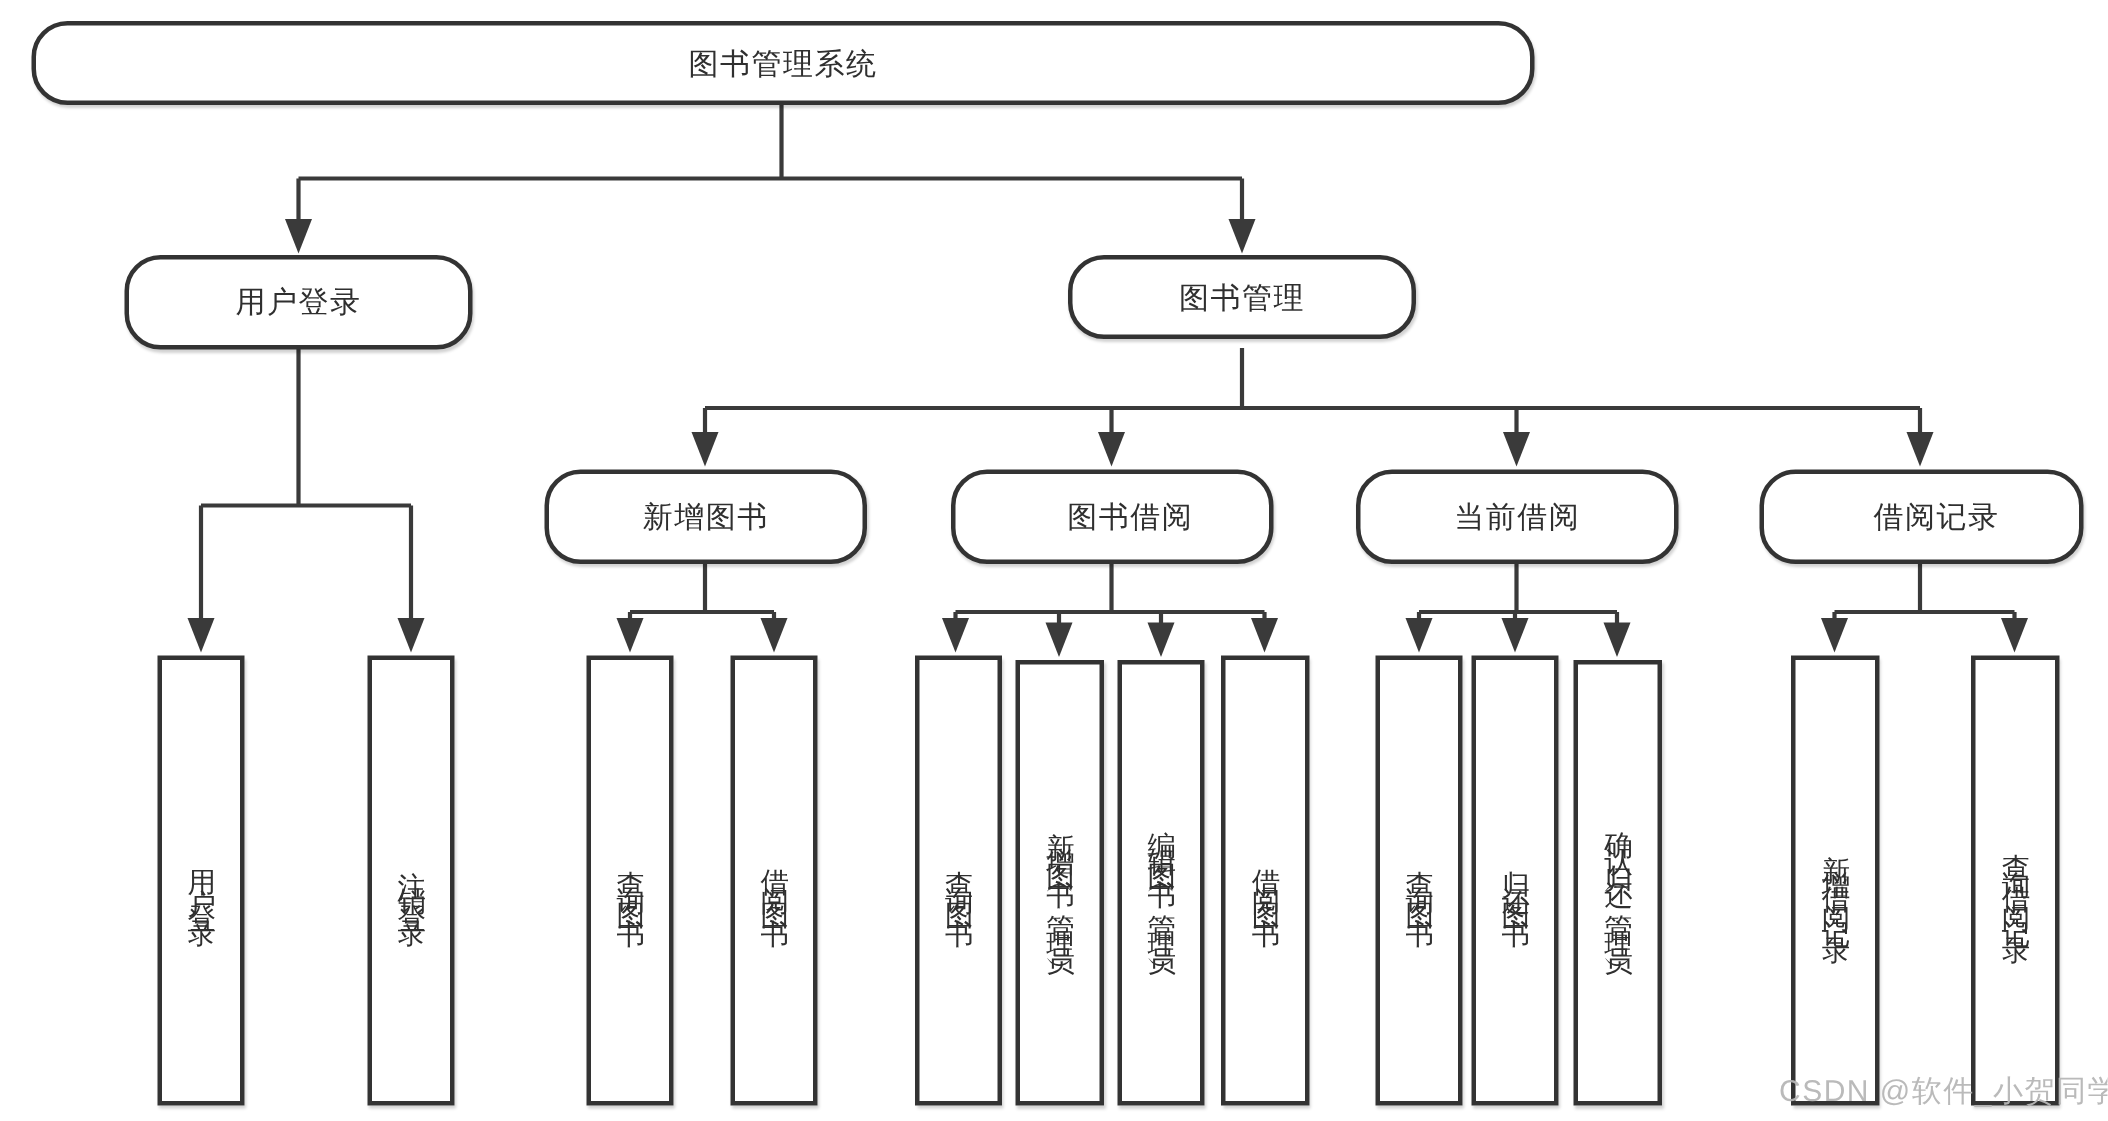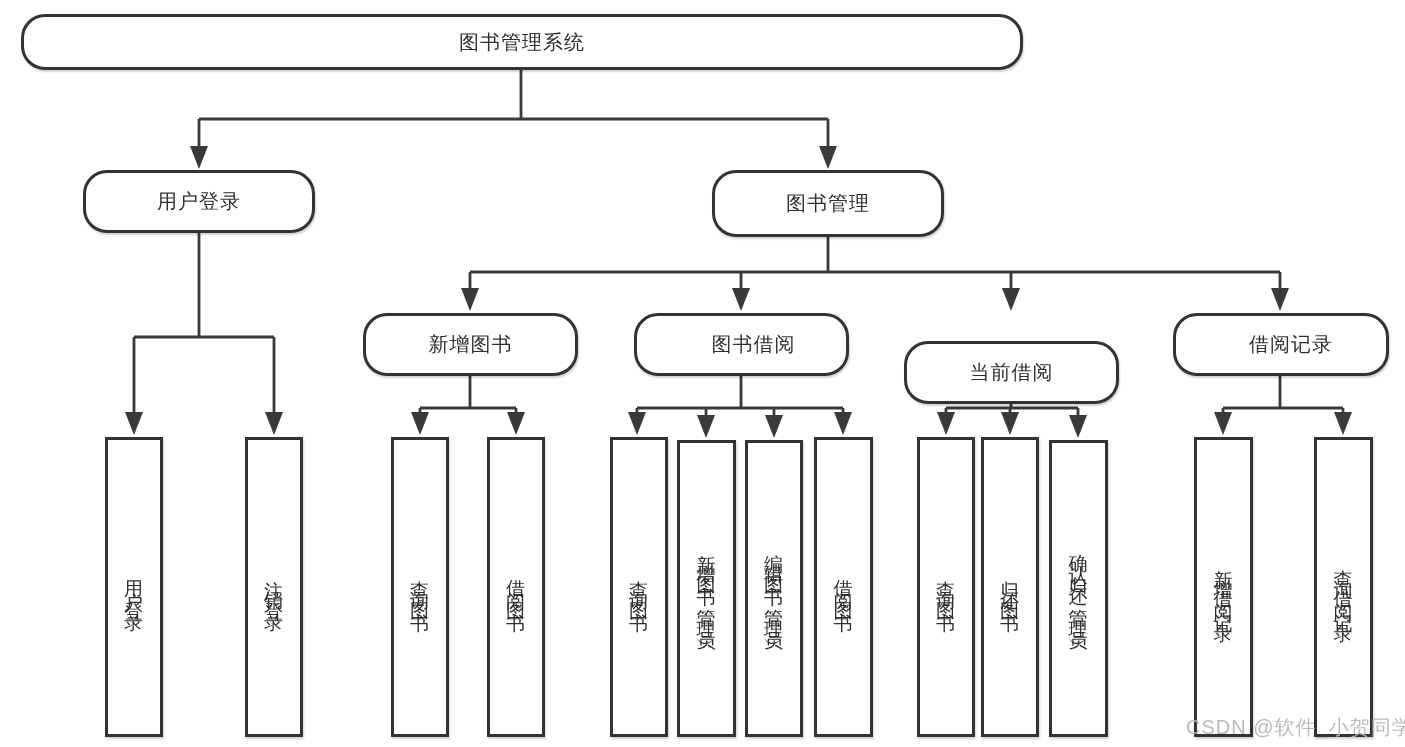--- a/index.html
+++ b/index.html
@@ -120,25 +120,25 @@
     <g>
       <path d="M1280 375 V408 M1223 408 H1343 M1223 408 V414 M1343 408 V414"></path>
       <polygon points="1214,412 1232,412 1223,435"></polygon>
       <polygon points="1334,412 1352,412 1343,435"></polygon>
     </g>
   </svg>
 
   <div class="box h" style="left:21px; top:14px; width:1002px; height:56px;">图书管理系统</div>
 
   <div class="box h" style="left:83px; top:170px; width:232px; height:63px;">用户登录</div>
-  <div class="box h" style="left:712px; top:170px; width:232px; height:67px;">图书管理</div>
+  <div class="box h" style="left:712px; top:170px; width:232px; height:56px;">图书管理</div>
 
   <div class="box h" style="left:363px; top:313px; width:215px; height:63px;">新增图书</div>
   <div class="box h" style="left:634px; top:313px; width:215px; height:63px;padding-left:24px;">图书借阅</div>
-  <div class="box h" style="left:904px; top:313px; width:215px; height:63px;margin-top:28px;">当前借阅</div>
+  <div class="box h" style="left:904px; top:313px; width:215px; height:63px;">当前借阅</div>
   <div class="box h" style="left:1173px; top:313px; width:216px; height:63px;padding-left:20px;">借阅记录</div>
 
   <div class="box v" style="left:105px; top:437px; width:58px; height:300px;">用户登录</div>
   <div class="box v" style="left:245px; top:437px; width:58px; height:300px;">注销登录</div>
 
   <div class="box v" style="left:391px; top:437px; width:58px; height:300px;">查询图书</div>
   <div class="box v" style="left:487px; top:437px; width:58px; height:300px;">借阅图书</div>
 
   <div class="box v" style="left:610px; top:437px; width:58px; height:300px;">查询图书</div>
   <div class="box v" style="left:677px; top:440px; width:59px; height:297px;">新增图书（管理员）</div>

